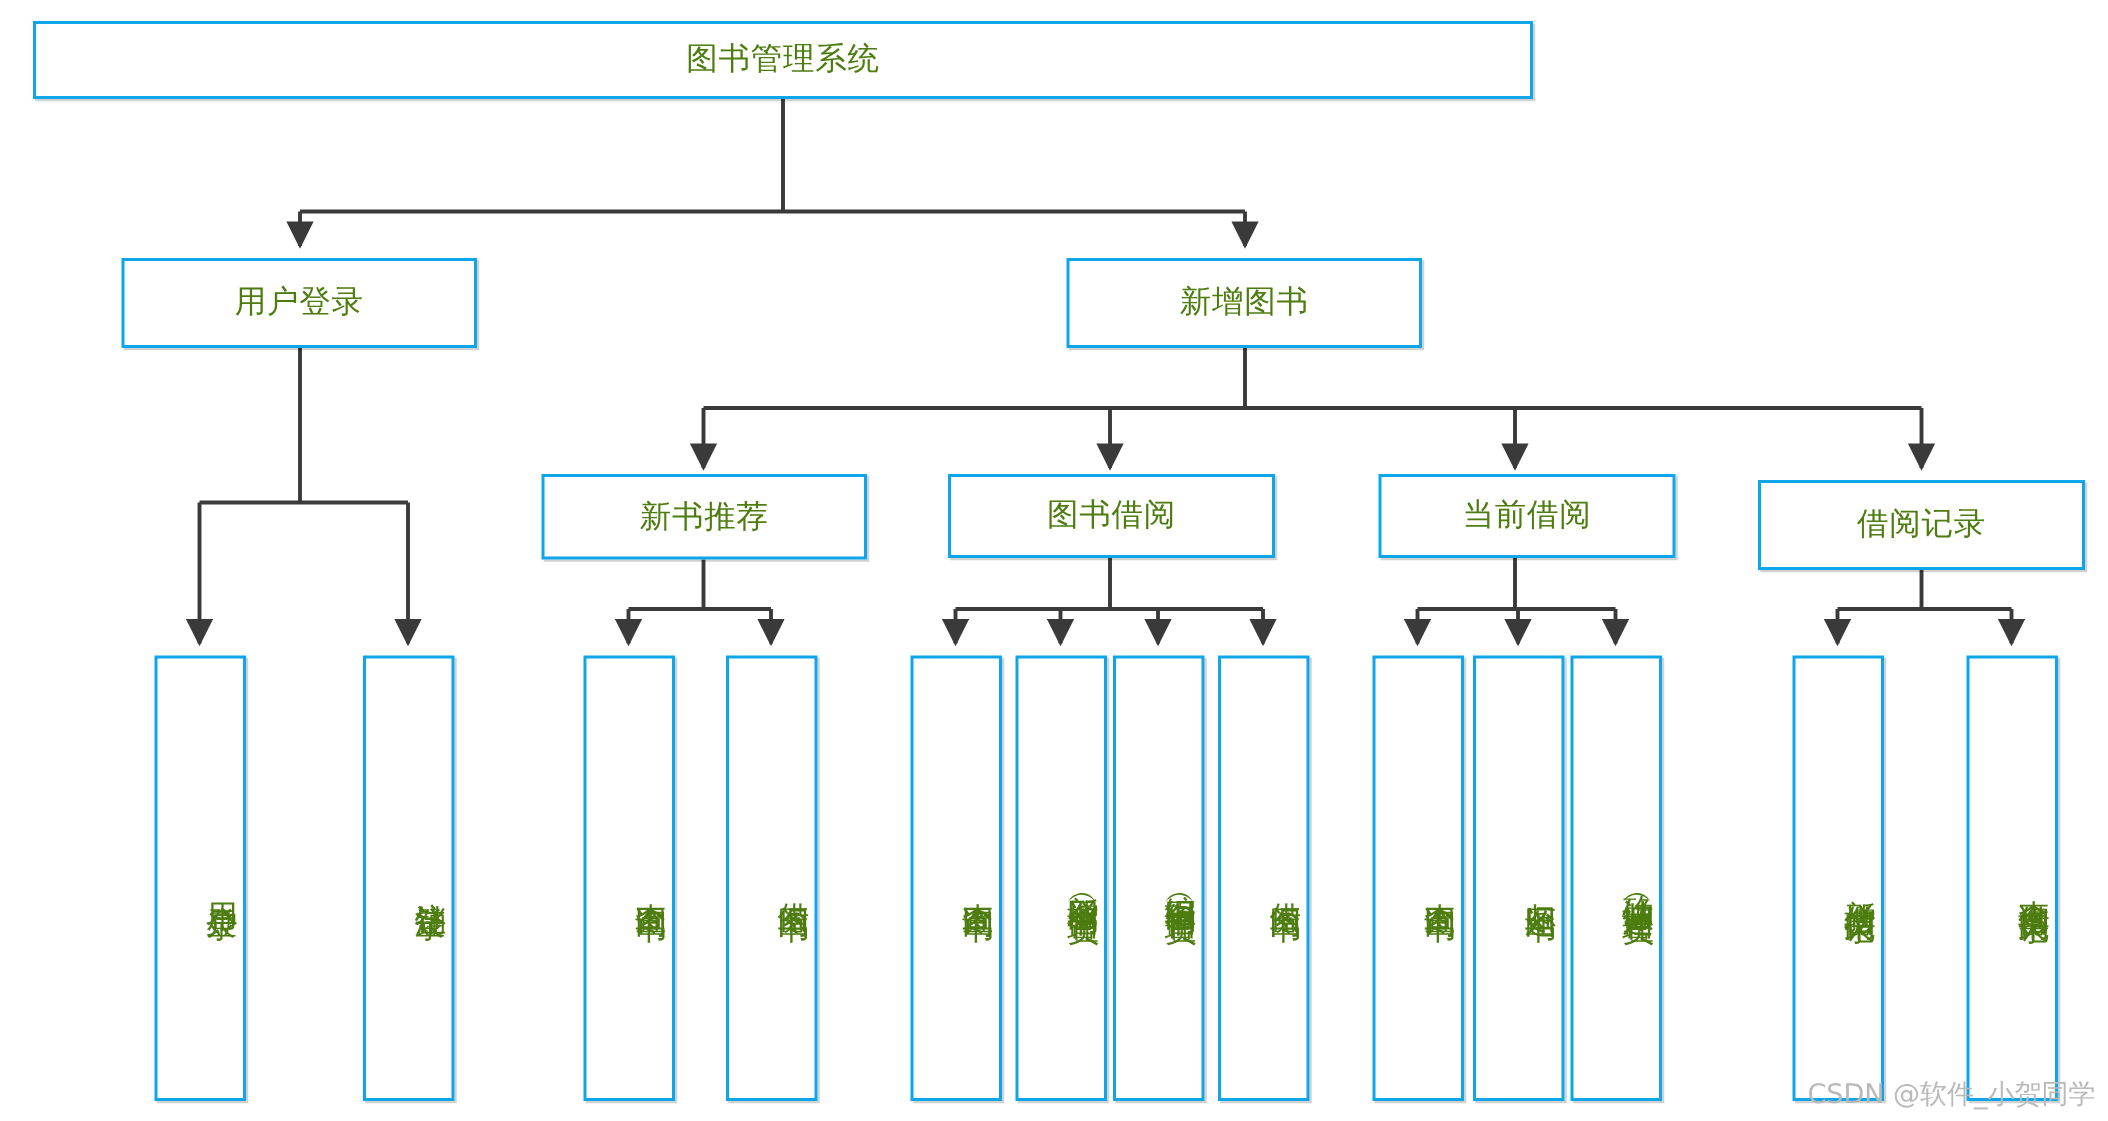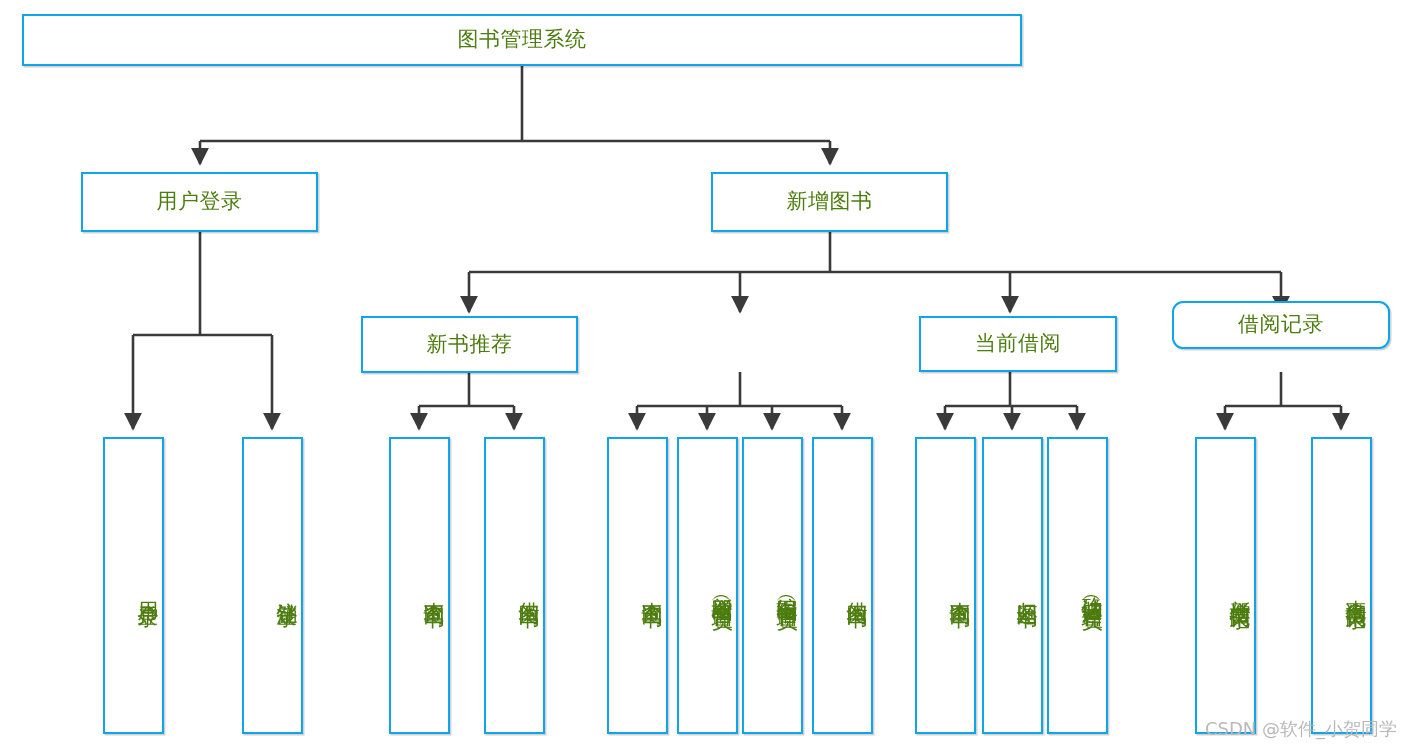--- a/index.html
+++ b/index.html
@@ -127,24 +127,27 @@
   <div class="node horiz" style="left:81px; top:172px; width:237px; height:60px;">
     <span class="label">用户登录</span>
   </div>
   <div class="node horiz" style="left:711px; top:172px; width:237px; height:60px;">
     <span class="label">新增图书</span>
   </div>
 
   <div class="node horiz" style="left:361px; top:316px; width:217px; height:57px;">
     <span class="label">新书推荐</span>
   </div>
+  <div class="node horiz" style="left:632px; top:316px; width:218px; height:56px;">
+    <span class="label">图书借阅</span>
+  </div>
   <div class="node horiz" style="left:919px; top:316px; width:198px; height:56px;">
     <span class="label">当前借阅</span>
   </div>
-  <div class="node horiz" style="left:1172px; top:301px; width:218px; height:48px;border-radius:11px;">
+  <div class="node horiz" style="left:1172px; top:320px; width:218px; height:60px;">
     <span class="label">借阅记录</span>
   </div>
 
   <div class="node vert" style="left:103px; top:437px; width:61px; height:297px;">
     <span class="label">用户登录</span>
   </div>
   <div class="node vert" style="left:242px; top:437px; width:61px; height:297px;">
     <span class="label">注销登录</span>
   </div>
 

